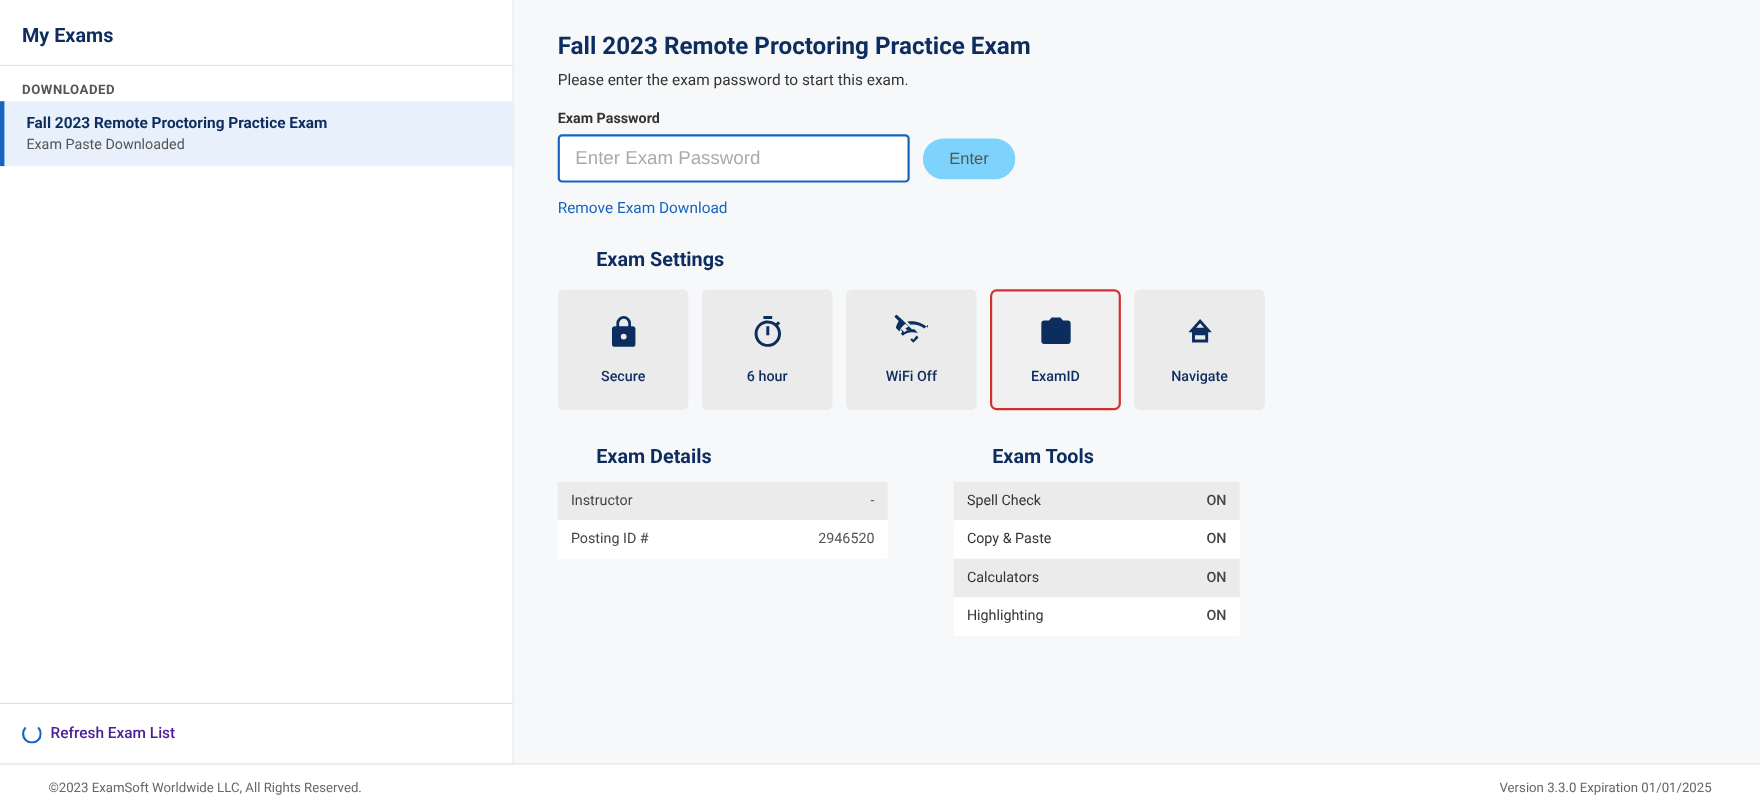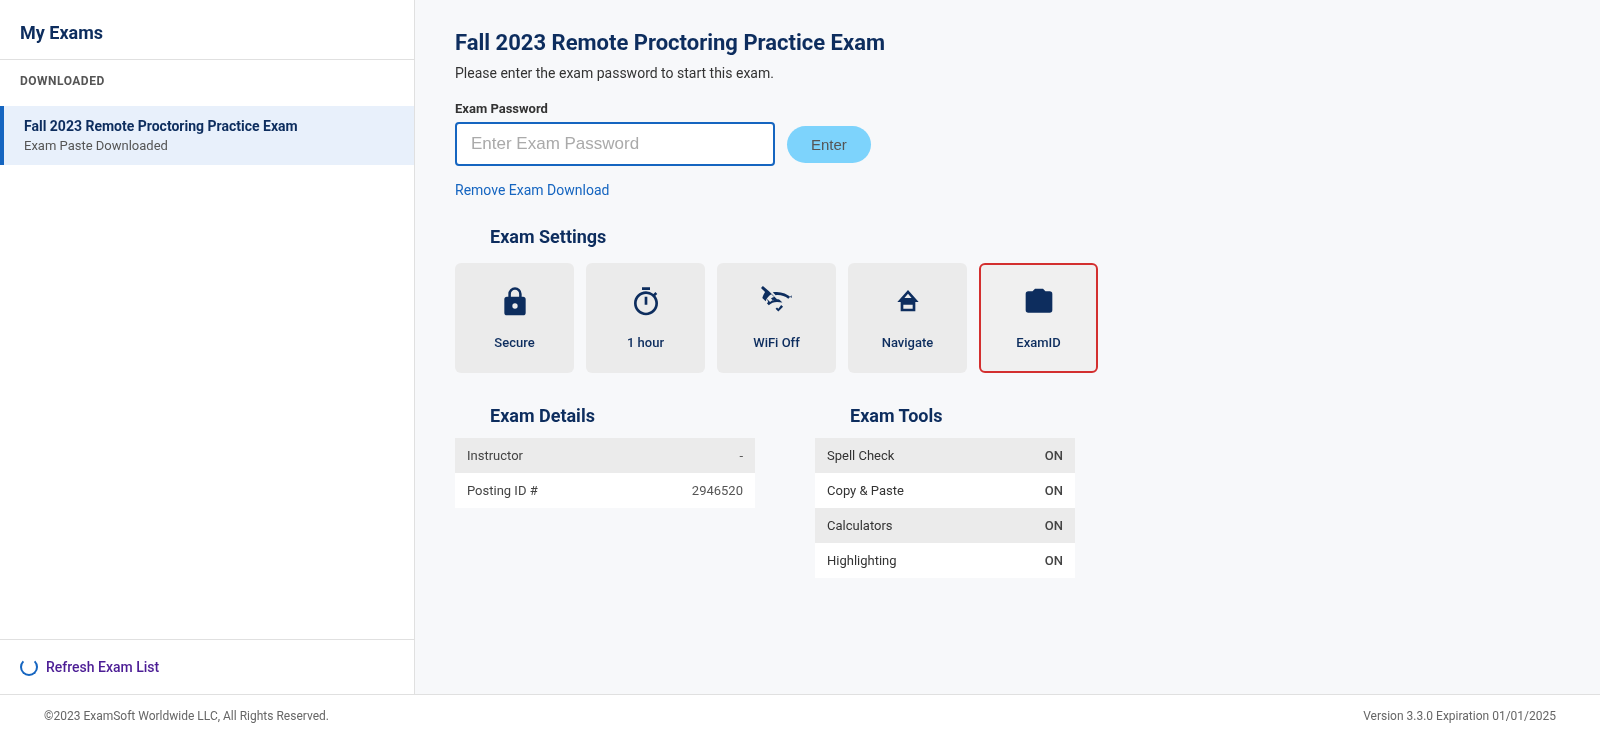--- a/index.html
+++ b/index.html
@@ -7,41 +7,41 @@
       font-family: -apple-system, BlinkMacSystemFont, 'Segoe UI', Roboto, sans-serif;
       background: #f5f5f5;
       display: flex;
       flex-direction: column;
       height: 737px;
       overflow: hidden;
     }
 
     
     .sidebar {
-      width: 415px;
+      width: 467px;
       background: #fff;
       border-right: 1px solid #e0e0e0;
       display: flex;
       flex-direction: column;
       height: 100%;
     }
 
     .sidebar-title {
       font-size: 18px;
       font-weight: 700;
       color: #0d2d5e;
       padding: 22px 20px 16px 20px;
       border-bottom: 1px solid #e0e0e0;
     }
 
     .sidebar-section-label {
       font-size: 12px;
       font-weight: 700;
       color: #555;
-      padding: 14px 20px 18px 20px;
+      padding: 14px 20px 4px 20px;
       letter-spacing: 0.5px;
     }
 
     .sidebar-exam-item {
       padding: 12px 20px;
       border-left: 4px solid #1565c0;
       background: #e8f0fb;
       cursor: pointer;
     }
 
@@ -344,54 +344,54 @@
           </span>
           <span class="card-label">Secure</span>
         </div>
 
         <div class="setting-card">
           <span class="card-icon">
             <svg class="icon-svg" viewBox="0 0 24 24" xmlns="http://www.w3.org/2000/svg">
               <path d="M15 1H9v2h6V1zm-4 13h2V8h-2v6zm8.03-6.61l1.42-1.42c-.43-.51-.9-.99-1.41-1.41l-1.42 1.42A8.963 8.963 0 0 0 12 4c-4.97 0-9 4.03-9 9s4.02 9 9 9 9-4.03 9-9c0-2.12-.74-4.07-1.97-5.61zM12 20c-3.87 0-7-3.13-7-7s3.13-7 7-7 7 3.13 7 7-3.13 7-7 7z"></path>
             </svg>
           </span>
-          <span class="card-label">1 hour</span>
+          <span class="card-label">6 hour</span>
         </div>
 
         <div class="setting-card">
           <span class="card-icon">
             <svg class="icon-svg" viewBox="0 0 24 24" xmlns="http://www.w3.org/2000/svg">
               <path d="M22.99 9C19.15 5.35 13.8 3.76 8.84 4.78L11 6.94c3.25-.43 6.67.4 9.48 2.57l2.51-2.51zM13 17.07l-1-1-1.07 1.07L13 19.14l3.54-3.54-1.41-1.41L13 17.07zm-8.62-7.53L6.8 11.95C8.33 10.72 10.13 10 12 10c.64 0 1.27.09 1.87.24l2.2 2.2C14.78 12.16 13.41 12 12 12c-2.38 0-4.56.93-6.16 2.44l-1.41-1.41.95-.96zM1.41 0L0 1.41l3.03 3.03A14.914 14.914 0 0 0 1 9l2.51 2.51C4.23 9.15 5.8 7.41 7.75 6.24l2.08 2.08A9.952 9.952 0 0 0 7.5 9.34L9 10.84c.89-.52 1.9-.84 2.99-.84h.01l-6-6 .02-.02L1.41 0z"></path>
             </svg>
           </span>
           <span class="card-label">WiFi Off</span>
+        </div>
+
+        <div class="setting-card highlighted">
+          <span class="card-icon">
+            <svg class="icon-svg" viewBox="0 0 24 24" xmlns="http://www.w3.org/2000/svg">
+              <path d="M12 15.2A3.2 3.2 0 1 1 12 8.8a3.2 3.2 0 0 1 0 6.4zm0-8.4a5.2 5.2 0 1 0 0 10.4A5.2 5.2 0 0 0 12 6.8zM9 2L7.17 4H4a2 2 0 0 0-2 2v12a2 2 0 0 0 2 2h16a2 2 0 0 0 2-2V6a2 2 0 0 0-2-2h-3.17L15 2H9z"></path>
+            </svg>
+          </span>
+          <span class="card-label">ExamID</span>
         </div>
 
         <div class="setting-card">
           <span class="card-icon">
             <svg class="icon-svg" viewBox="0 0 24 24" xmlns="http://www.w3.org/2000/svg">
               <path d="M6.5 12H4l8-9 8 9h-2.5v7H6.5v-7zm2 2v3h7v-3H8.5zM12 5.9L9.3 9h5.4L12 5.9z"></path>
               <path d="M8 13h2v2H8zm6 0h2v2h-2z" opacity="0"></path>
               <g>
                 <path d="M15 11h2v1h-2zm-8 0h2v1H7z" opacity="0"></path>
               </g>
 
             </svg>
           </span>
           <span class="card-label">Navigate</span>
         </div>
-
-        <div class="setting-card highlighted">
-          <span class="card-icon">
-            <svg class="icon-svg" viewBox="0 0 24 24" xmlns="http://www.w3.org/2000/svg">
-              <path d="M12 15.2A3.2 3.2 0 1 1 12 8.8a3.2 3.2 0 0 1 0 6.4zm0-8.4a5.2 5.2 0 1 0 0 10.4A5.2 5.2 0 0 0 12 6.8zM9 2L7.17 4H4a2 2 0 0 0-2 2v12a2 2 0 0 0 2 2h16a2 2 0 0 0 2-2V6a2 2 0 0 0-2-2h-3.17L15 2H9z"></path>
-            </svg>
-          </span>
-          <span class="card-label">ExamID</span>
-        </div>
       </div>
 
       <div class="details-tools-row">
 
         <div class="details-section">
           <div class="section-heading">Exam Details</div>
           <div class="detail-row">
             <span class="detail-key">Instructor</span>
             <span class="detail-value">-</span>
           </div>

